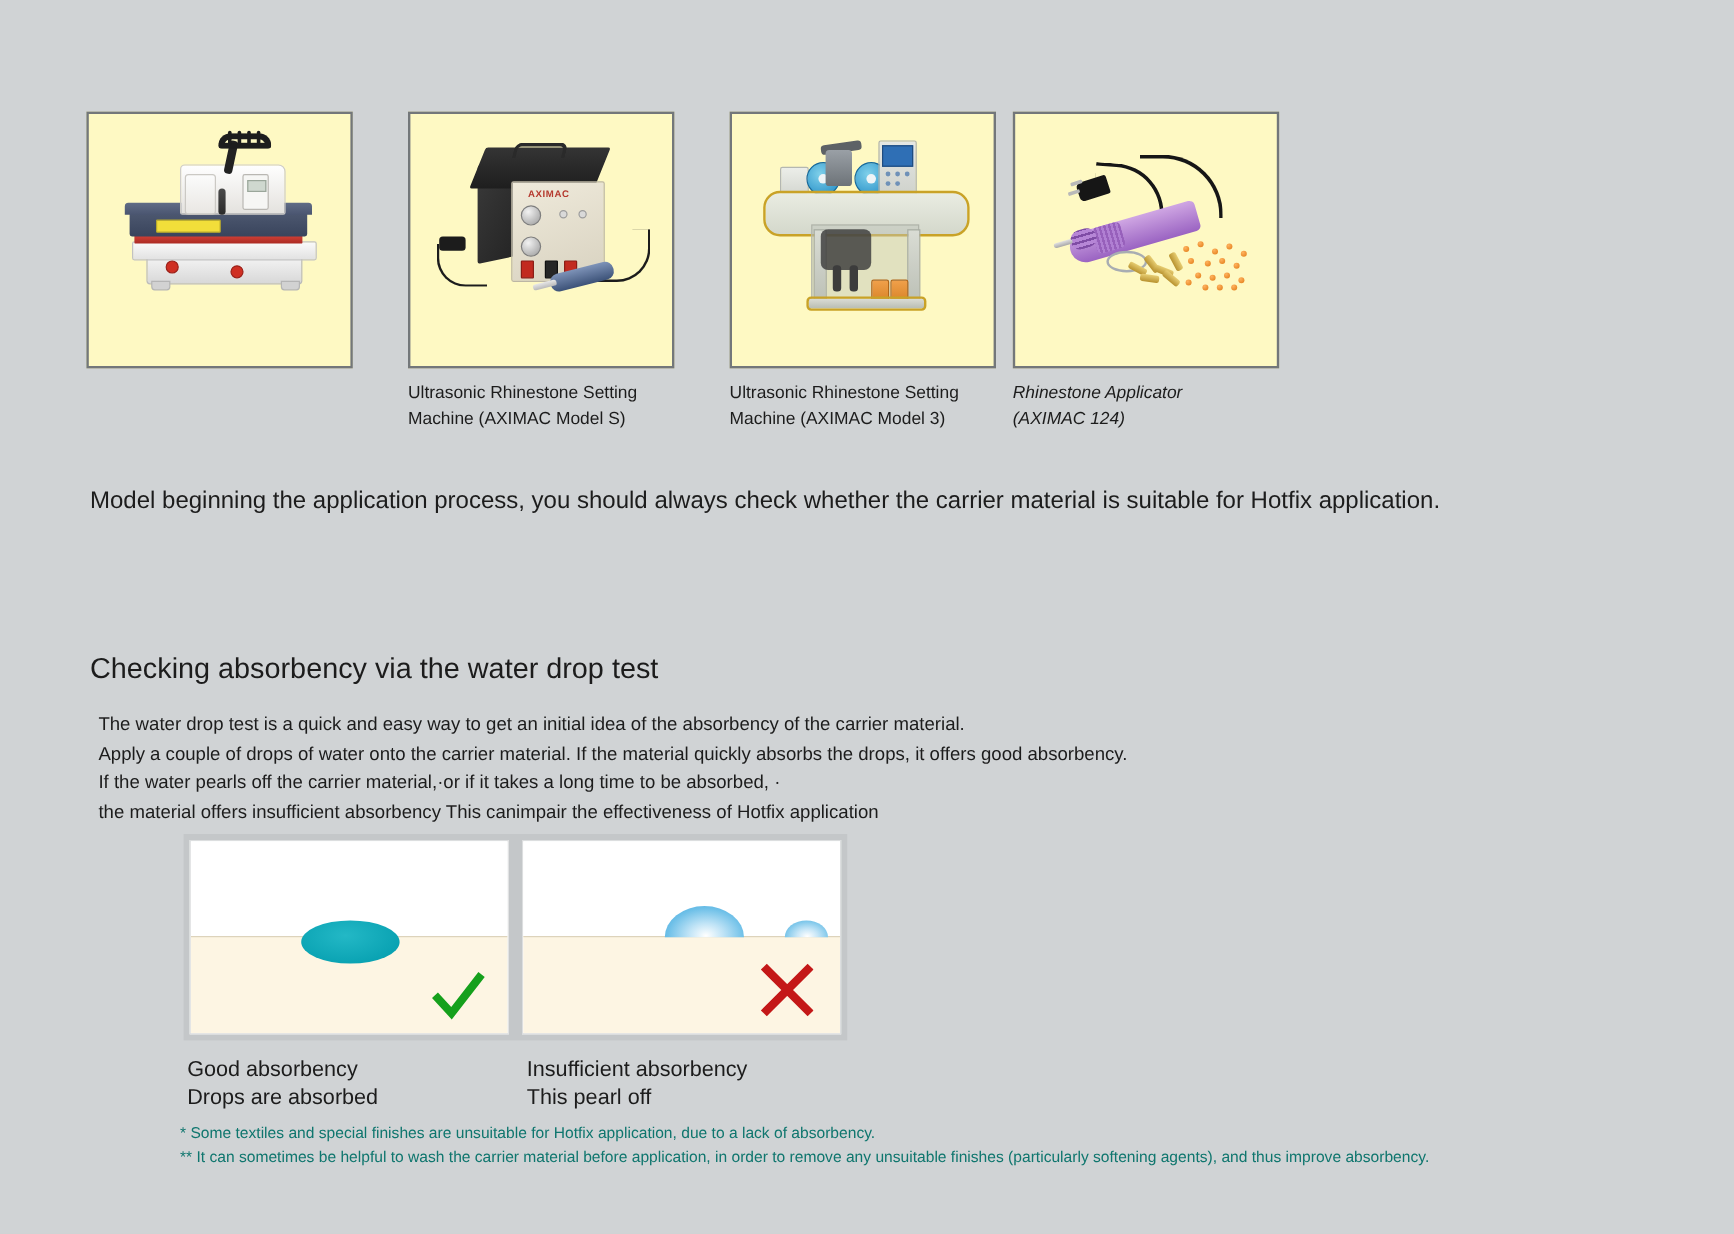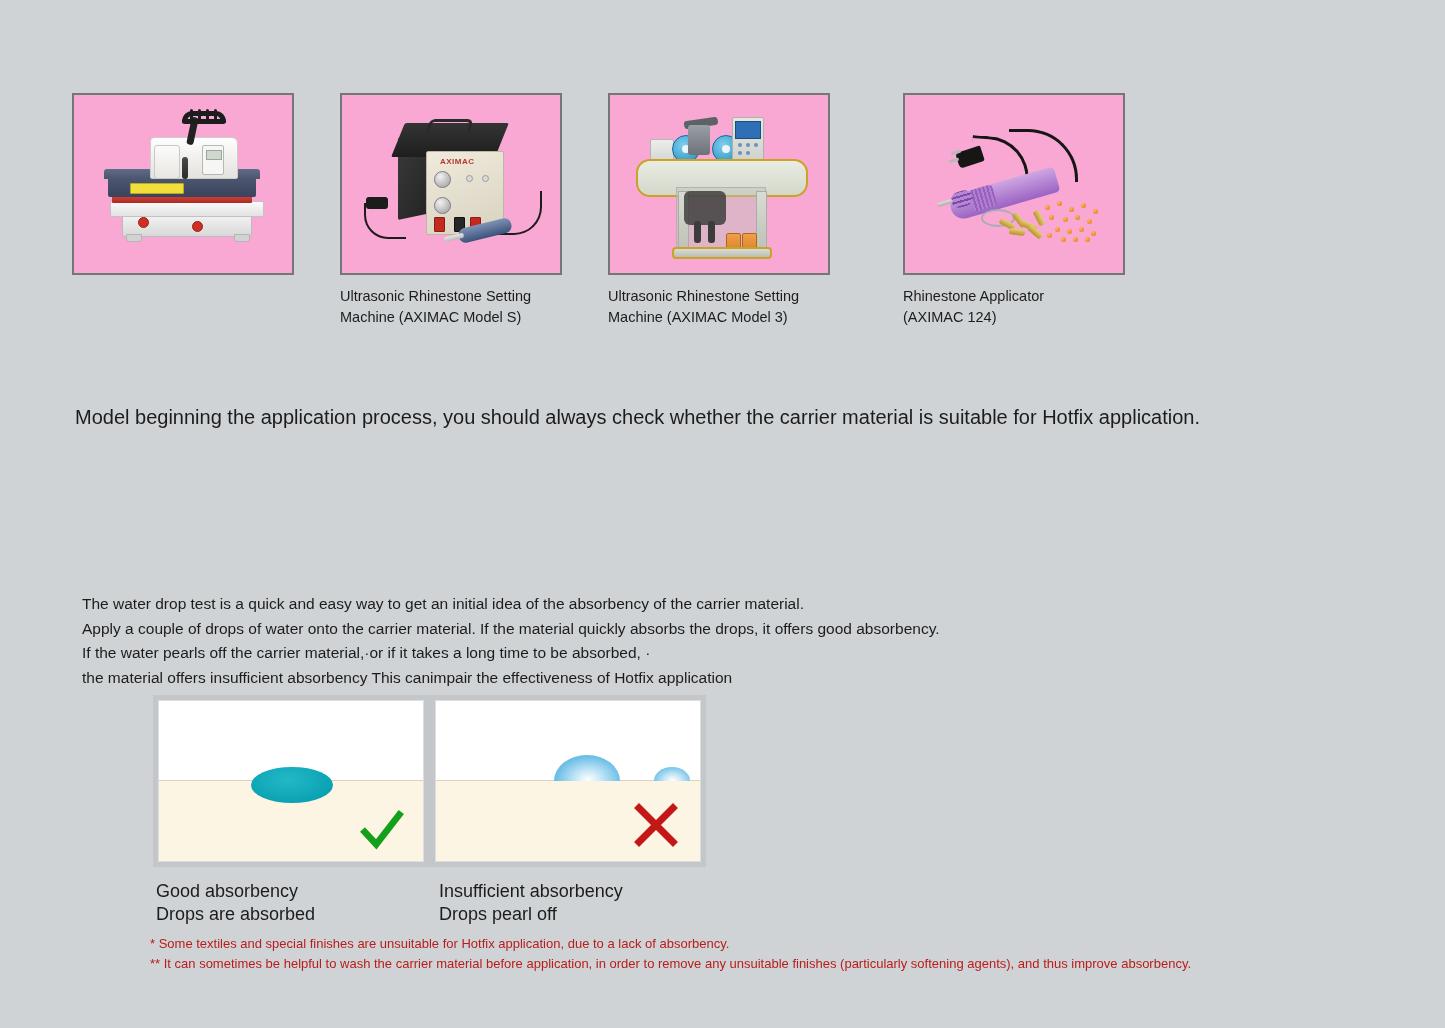--- a/index.html
+++ b/index.html
@@ -42,38 +42,38 @@
     width: 1300px;
     height: 240px;
   }
   .product {
     position: absolute;
     top: 0;
     width: 224px;
   }
   .product .frame {
     width: 222px;
-    height: 182px;
+    height: 214px;
     border: 2px solid #73777a;
-    background: #f9a8d4;
+    background: #fef9c3;
     box-sizing: border-box;
     position: relative;
     overflow: hidden;
   }
   .product .caption {
     margin-top: 11px;
     font-size: 14.5px;
     line-height: 21px;
     color: #1c1c1c;
     white-space: pre-line;
   }
   .p0 { left: 0px; }
   .p1 { left: 268px; }
   .p2 { left: 536px; }
-  .p3 { left: 831px; }
+  .p3 { left: 772px; font-style: italic; }
   .p4 { left: 1066px; }
 
   .photo { position: absolute; inset: 0; }
 
   
   .hp-base {
     position: absolute; left: 48px; top: 118px; width: 128px; height: 22px;
     background: linear-gradient(#f4f4f4, #d8d8d8);
     border: 1px solid #bbb; border-radius: 3px;
   }
@@ -487,21 +487,21 @@
   }
   .wd-label-good { left: 0px; }
   .wd-label-bad { left: 283px; }
 
   .footnotes {
     position: absolute;
     left: 150px;
     top: 934px;
     font-size: 13px;
     line-height: 20px;
-    color: #b91c1c;
+    color: #0f766e;
     white-space: pre-line;
   }
 </style>
 </head>
 <body>
 
 <div class="page">
 
 
   <div class="gallery">
@@ -633,20 +633,21 @@
       </div>
       <div class="caption">Rhinestone Applicator
 (AXIMAC 124)</div>
     </div>
 
 
   </div>
 
   <div class="intro-line">Model beginning the application process, you should always check whether the carrier material is suitable for Hotfix application.</div>
 
+  <div class="section-heading">Checking absorbency via the water drop test</div>
 
   <div class="body-text">The water drop test is a quick and easy way to get an initial idea of the absorbency of the carrier material.
 Apply a couple of drops of water onto the carrier material. If the material quickly absorbs the drops, it offers good absorbency.
 If the water pearls off the carrier material,·or if it takes a long time to be absorbed,                              ·
 the material offers insufficient absorbency  This canimpair the effectiveness of Hotfix application</div>
 
   <div class="wd-wrap">
 
     <div class="wd-panel">
       <div class="wd-air"></div>
@@ -666,19 +667,19 @@
         <path d="M5 5 L39 39 M39 5 L5 39" fill="none" stroke="#c41818" stroke-width="7" stroke-linecap="square"></path>
       </svg>
     </div>
 
   </div>
 
   <div class="wd-labels">
     <div class="wd-label-col wd-label-good">Good absorbency
 Drops are absorbed</div>
     <div class="wd-label-col wd-label-bad">Insufficient absorbency
-Drops pearl off</div>
+This pearl off</div>
   </div>
 
   <div class="footnotes">  * Some textiles and special finishes are unsuitable for Hotfix application, due to a lack of absorbency.
 ** It can sometimes be helpful to wash the carrier material before application, in order to remove any unsuitable finishes (particularly softening agents), and thus improve absorbency.</div>
 
 </div>
 
 </body></html>

